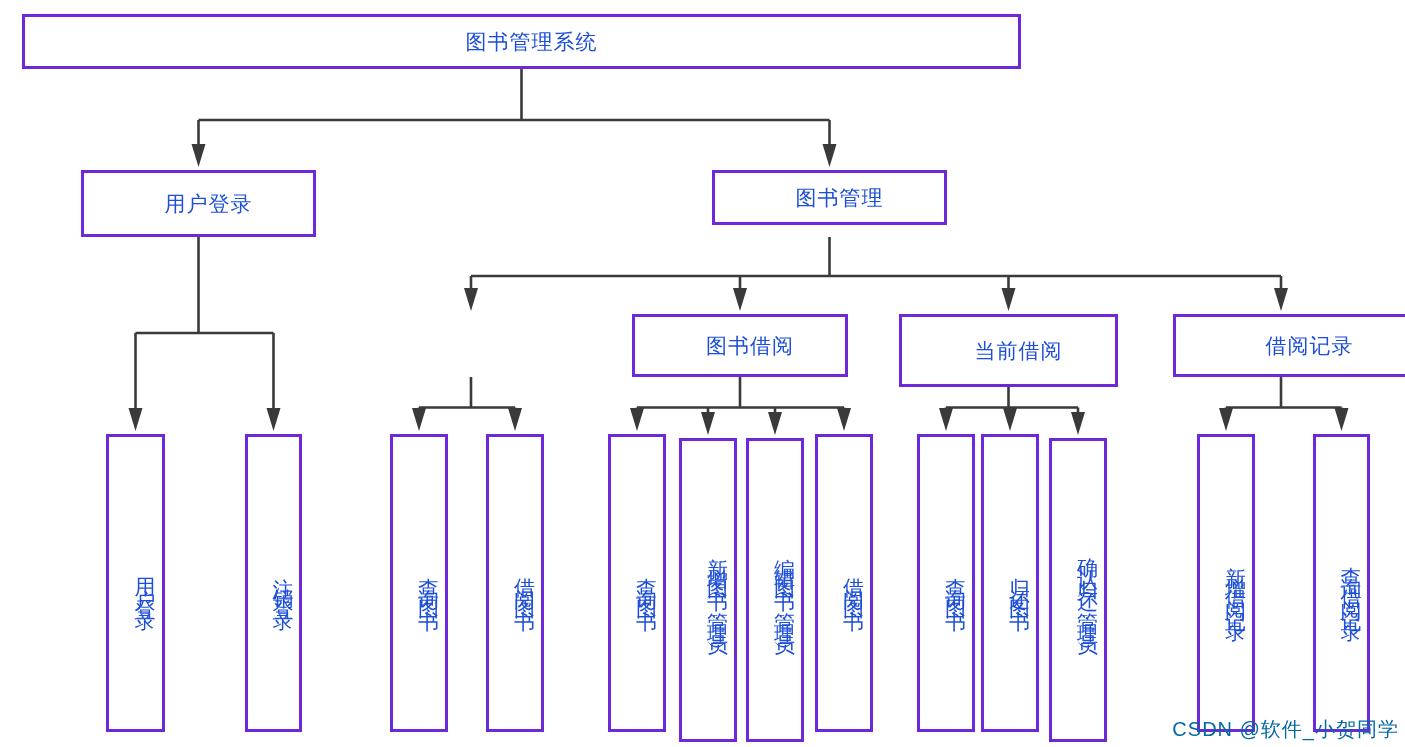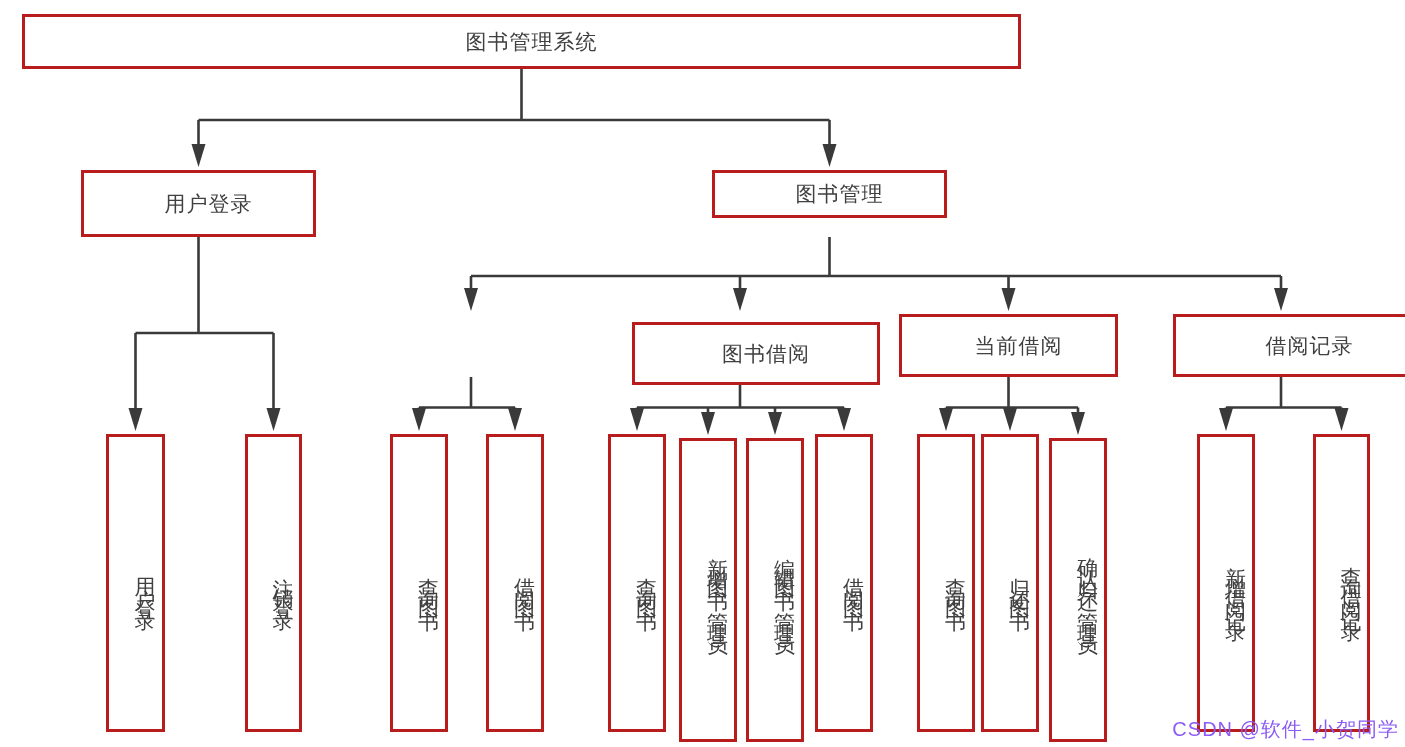--- a/index.html
+++ b/index.html
@@ -8,46 +8,46 @@
     width:1405px;height:747px;
     background:#ffffff;
     overflow:hidden;
     font-family:"Liberation Sans","DejaVu Sans",sans-serif;
     color:#3a3a3a;
   }
   #connectors{position:absolute;left:0;top:0;z-index:1;}
   .node{
     position:absolute;
     box-sizing:border-box;
-    border:3px solid #b91c1c;
+    border:3px solid #6d28d9;
     background:#ffffff;
     display:flex;
     align-items:center;
     justify-content:center;
     z-index:2;
     font-size:21px;
-    color:#404040;
+    color:#1d4ed8;
     padding-left:20px;
   }
   .node.h span{white-space:nowrap;letter-spacing:1px;}
   .node.v span{
     writing-mode:vertical-rl;
     text-orientation:mixed;
     letter-spacing:11px;
     line-height:1;
     white-space:nowrap;
   }
   #watermark{
     position:absolute;
     top:716px;
     right:6px;
     z-index:5;
     font-size:20px;
     letter-spacing:1px;
-    color:#8b5cf6;
+    color:#0369a1;
     white-space:nowrap;
   }
 </style>
 </head>
 <body>
 
 <div id="stage">
 
   <svg id="connectors" width="1405" height="747" viewBox="0 0 1405 747">
     <path fill="none" stroke="#3a3a3a" stroke-width="2.6" d="
@@ -83,28 +83,28 @@
 
   <div id="watermark">CSDN @软件_小贺同学</div>
 
   <div class="node h" style="left:22px;top:14px;width:999px;height:55px">
     <span>图书管理系统</span>
   </div>
 
   <div class="node h" style="left:81px;top:170px;width:235px;height:67px">
     <span>用户登录</span>
   </div>
-  <div class="node h" style="left:712px;top:170px;width:235px;height:48px">
+  <div class="node h" style="left:712px;top:170px;width:235px;height:55px">
     <span>图书管理</span>
   </div>
 
-  <div class="node h" style="left:632px;top:322px;width:248px;height:63px">
+  <div class="node h" style="left:632px;top:314px;width:216px;height:63px">
     <span>图书借阅</span>
   </div>
-  <div class="node h" style="left:899px;top:314px;width:219px;height:63px">
+  <div class="node h" style="left:899px;top:314px;width:219px;height:73px">
     <span>当前借阅</span>
   </div>
   <div class="node h" style="left:1173px;top:314px;width:253px;height:63px">
     <span>借阅记录</span>
   </div>
 
   <div class="node v" style="left:106px;top:434px;width:59px;height:298px">
     <span>用户登录</span>
   </div>
   <div class="node v" style="left:245px;top:434px;width:57px;height:298px">

